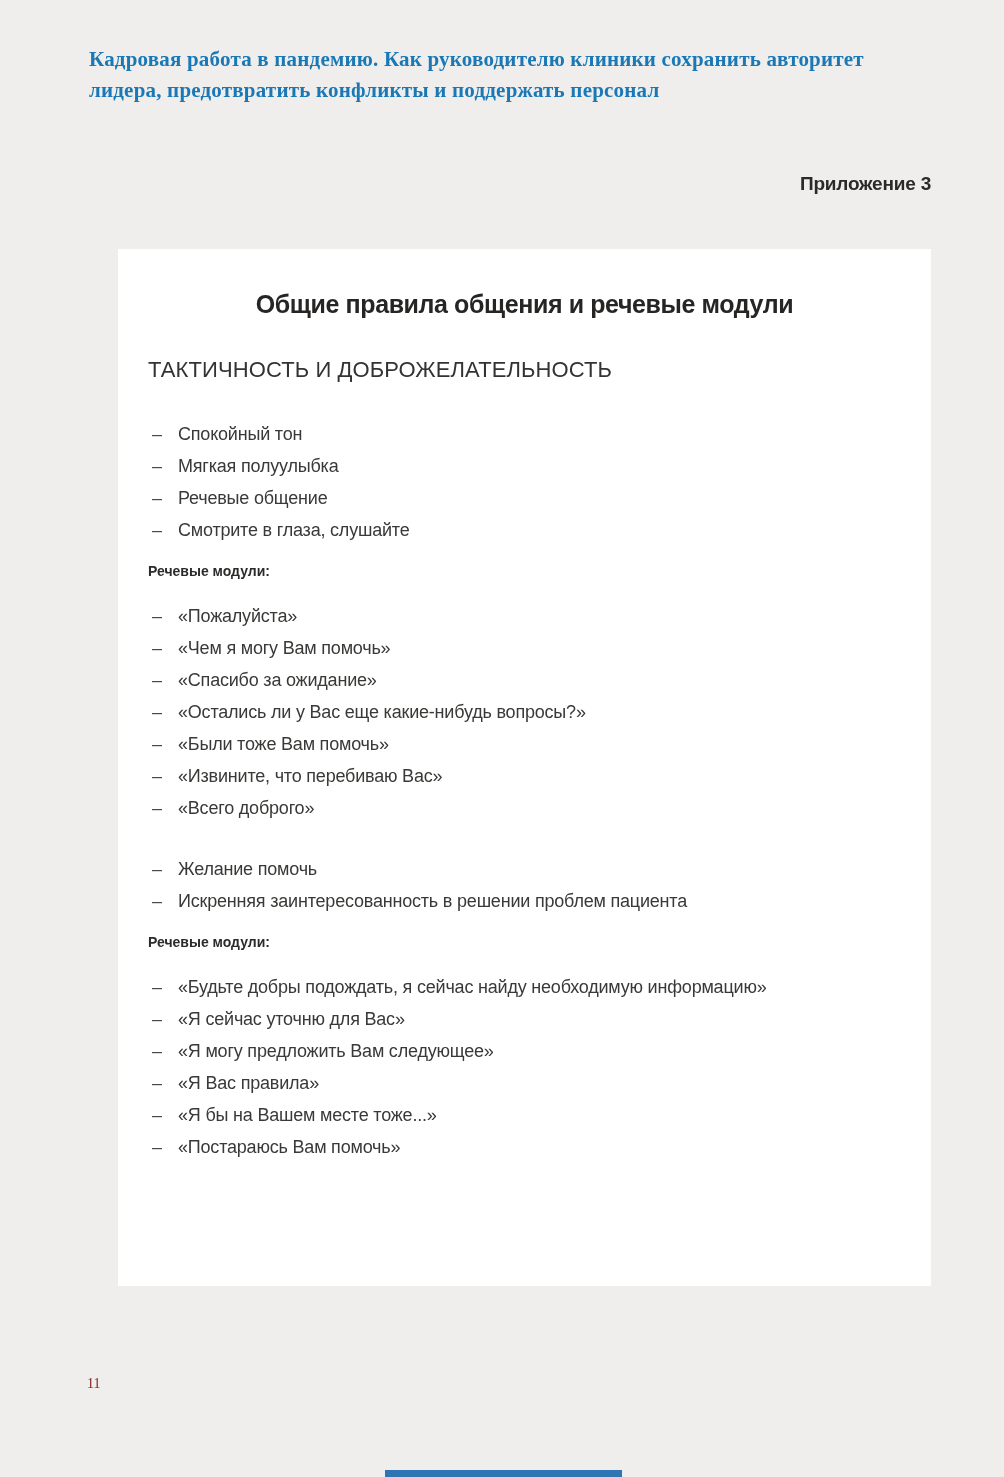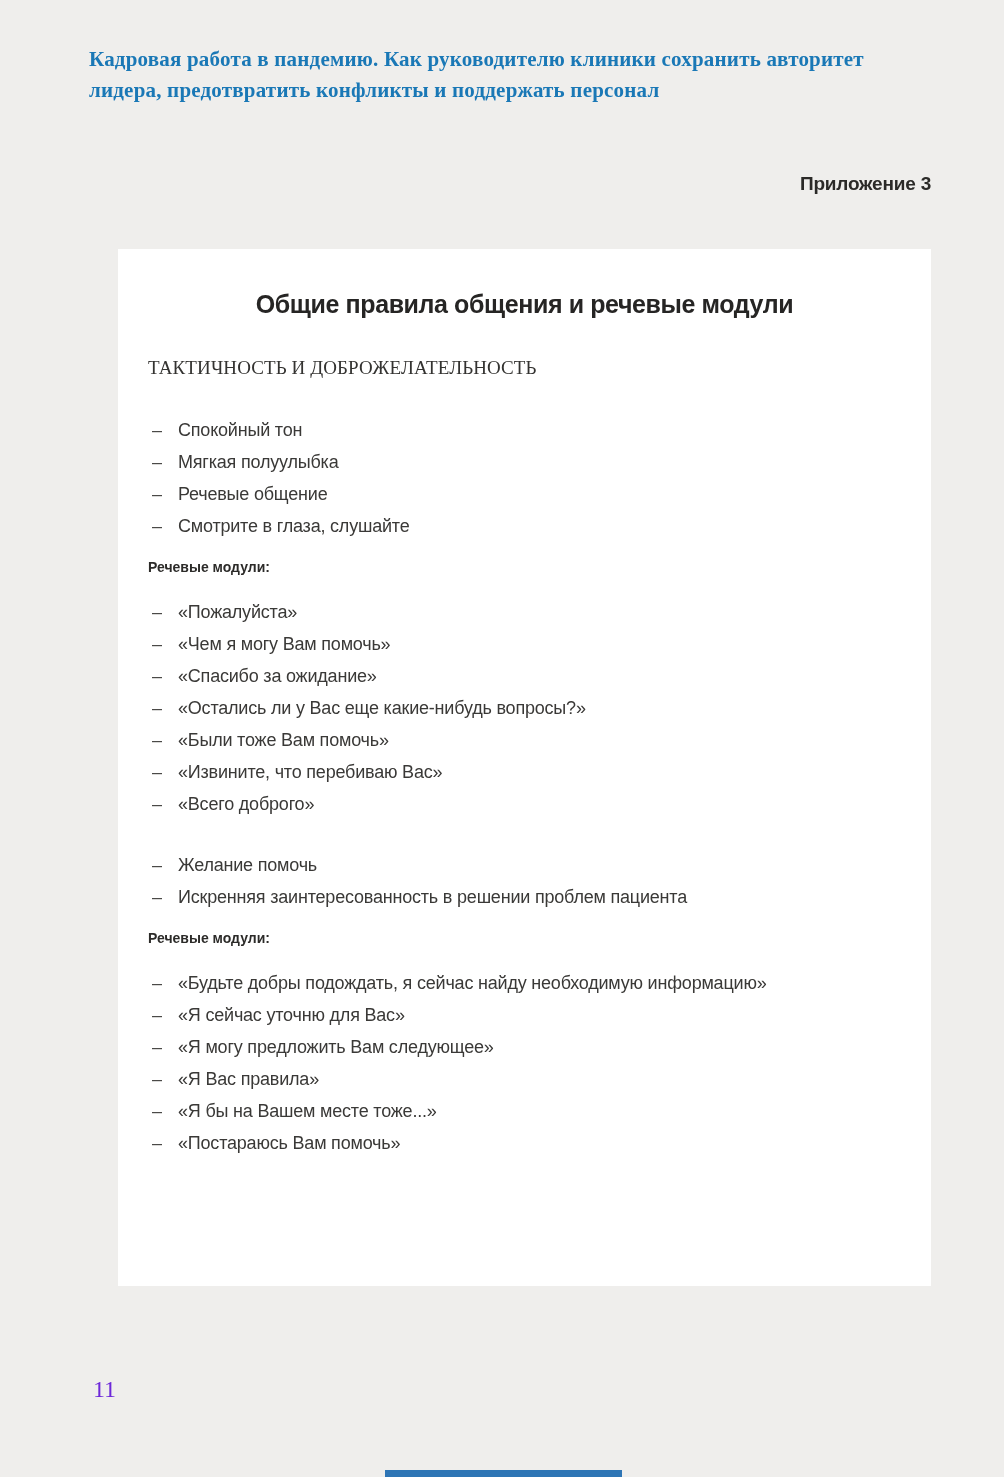--- a/index.html
+++ b/index.html
@@ -42,44 +42,44 @@
     margin-top:20px;
   }
   .doc-title{
     margin:0;
     text-align:center;
     font-size:25px;line-height:33px;font-weight:bold;
     color:#262524;letter-spacing:-0.4px;
   }
   .section-heading{
     margin:36px 0 0 0;
-    font-size:19px;font-weight:normal;
-    color:#343331;letter-spacing:0.1px;font-family:Liberation Serif, serif;
+    font-size:22px;font-weight:normal;
+    color:#343331;letter-spacing:0.1px;
   }
   .subheading{
     margin:23px 0 0 0;
     font-size:14px;font-weight:bold;color:#2c2b29;
   }
   .list{margin:0;padding:0;}
   .list.after-heading{margin-top:42px;}
   .list.after-subheading{margin-top:28px;}
   .li{
     display:flex;align-items:flex-start;
     margin:0 0 13px 4px;
     font-size:18px;line-height:19px;
     color:var(--text-body);letter-spacing:-0.2px;
   }
   .dash{
     flex:0 0 26px;color:#4a4947;
   }
   .li-text{flex:1;}
   .page-number{
-    position:absolute;left:93px;top:1376px;
+    position:absolute;left:87px;top:1376px;
     font-family:"Liberation Serif",serif;
-    font-size:24px;color:#6d28d9;
+    font-size:14px;color:#7f1d1d;
   }
   .footer-accent-bar{
     position:absolute;left:385px;bottom:0;width:237px;height:7px;
     background:var(--accent-bar);
   }
 </style>
 </head>
 <body>
 
 <div class="page">

